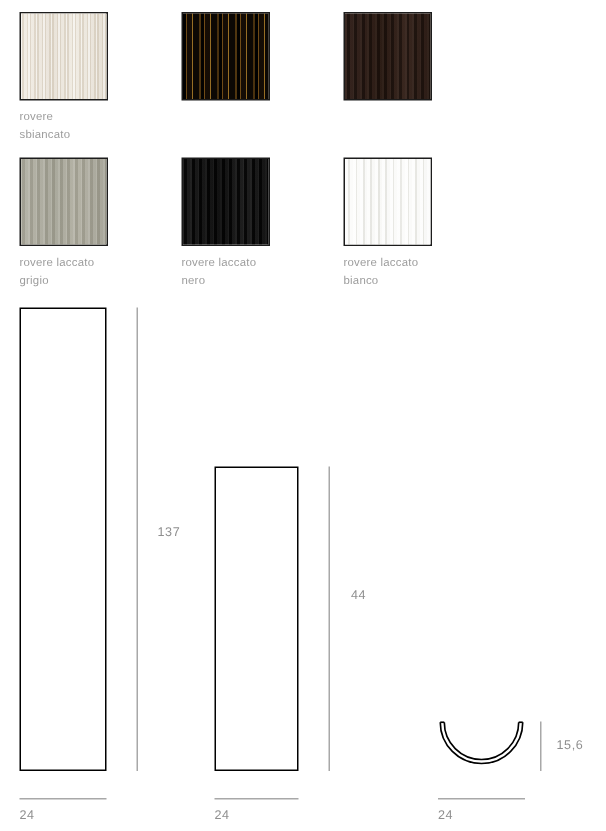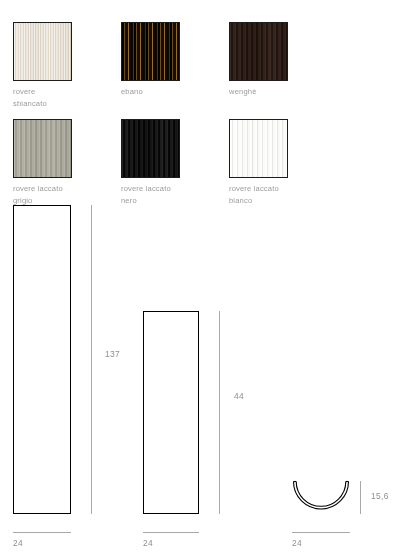--- a/index.html
+++ b/index.html
@@ -13,21 +13,21 @@
     height: 554px;
     position: relative;
     overflow: hidden;
     font-family: "Liberation Sans", "DejaVu Sans", sans-serif;
     -webkit-font-smoothing: antialiased;
   }
 
   
   #swatch-panel {
     position: absolute;
-    left: 0; top: 16px;
+    left: 0; top: 2px;
     width: 404px;
     height: 195px;
   }
   .swatch-cell {
     position: absolute;
     width: 108px;
   }
   .swatch-chip {
     width: 57px;
     height: 57px;
@@ -160,28 +160,26 @@
       <div class="grain tex-rovere-sbiancato"></div>
     </div>
     <div class="swatch-label">rovere
 sbiancato</div>
   </div>
 
   <div class="swatch-cell" style="left:121px; top:6px;">
     <div class="swatch-chip">
       <div class="grain tex-ebano"></div>
     </div>
-    <div class="swatch-label">ebano</div>
   </div>
 
   <div class="swatch-cell" style="left:229px; top:6px;">
     <div class="swatch-chip">
       <div class="grain tex-wenghe"></div>
     </div>
-    <div class="swatch-label">wenghè</div>
   </div>
 
   <div class="swatch-cell" style="left:13px; top:103px;">
     <div class="swatch-chip">
       <div class="grain tex-rovere-laccato-grigio"></div>
     </div>
     <div class="swatch-label">rovere laccato
 grigio</div>
   </div>
 

